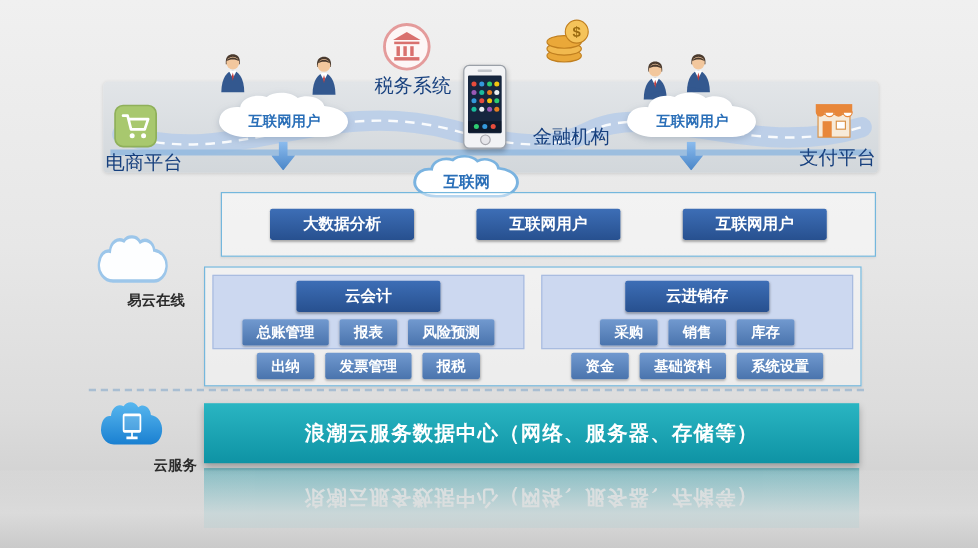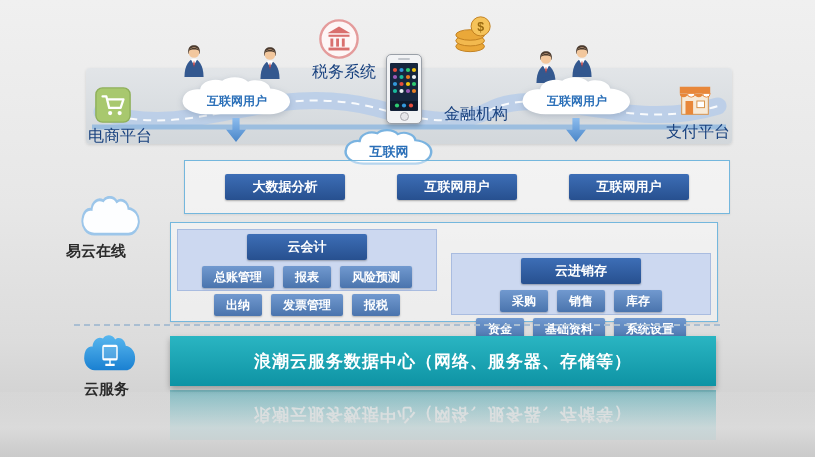--- a/index.html
+++ b/index.html
@@ -12,21 +12,21 @@
     background:linear-gradient(180deg,#e2e5e8,#d2d7db);box-shadow:0 1px 3px rgba(0,0,0,.12);}
   .band svg{display:block;width:100%;height:100%;}
 
   .cloud-wrap{position:absolute;}
   .cloud-wrap svg{display:block;width:100%;height:100%;}
   .cloud-soft{filter:drop-shadow(0 2px 3px rgba(80,100,130,.28));}
   .cloud-text{position:absolute;left:0;right:0;top:0;bottom:0;display:flex;align-items:center;justify-content:center;
     padding-top:8px;font-size:12px;font-weight:bold;color:#2a6fb8;white-space:nowrap;}
 
   .icon-label{position:absolute;text-align:right;font-weight:normal;font-size:16px;color:#17407e;white-space:nowrap;}
-  .section-label{position:absolute;text-align:left;font-weight:bold;font-size:15px;color:#2b2b2b;white-space:nowrap;}
+  .section-label{position:absolute;text-align:right;font-weight:bold;font-size:12px;color:#2b2b2b;white-space:nowrap;}
 
   .person{position:absolute;width:24px;height:34px;}
   .icon-abs{position:absolute;}
   .icon-abs svg{display:block;width:100%;height:100%;}
 
   .phone{position:absolute;left:386px;top:54px;width:34px;height:68px;background:#f2f3f5;
     border:1px solid #9aa0a8;border-radius:5px;box-shadow:0 2px 4px rgba(0,0,0,.25);}
   .phone-screen{position:absolute;left:3px;right:3px;top:8px;bottom:12px;background:#15233a;border-radius:1px;overflow:hidden;}
   .phone-screen svg{display:block;width:100%;height:100%;}
   .phone-home{position:absolute;bottom:2px;left:50%;margin-left:-4px;width:7px;height:7px;
@@ -45,21 +45,21 @@
 
   .chip-dark{min-width:104px;height:26px;line-height:26px;text-align:center;padding:0 8px;
     color:#fff;font-size:13px;font-weight:bold;border-radius:2px;
     background:linear-gradient(180deg,#3d6eb6,#27508f);box-shadow:0 1px 2px rgba(0,0,0,.3);white-space:nowrap;}
   .chip-mid{height:22px;line-height:22px;text-align:center;padding:0 12px;
     color:#fff;font-size:12px;font-weight:bold;border-radius:2px;
     background:linear-gradient(180deg,#7199cf,#4a74ad);box-shadow:0 1px 2px rgba(0,0,0,.25);white-space:nowrap;}
 
   .panel{position:absolute;top:6px;width:260px;height:62px;background:#ccd8f0;border:1px solid #a9bce0;box-sizing:border-box;}
   .panel-left{left:6px;}
-  .panel-right{right:6px;margin-top:24px;}
+  .panel-right{right:6px;}
   .panel-head{margin:4px auto 0;width:96px;}
   .chip-row{display:flex;justify-content:center;gap:9px;margin-top:6px;}
 
   
   .dashed-sep{position:absolute;left:74px;top:324px;width:646px;border-top:2px dashed #a9bed2;}
   .banner{position:absolute;left:170px;top:336px;width:546px;height:50px;z-index:2;
     display:flex;align-items:center;justify-content:center;
     background:linear-gradient(180deg,#2ab5c2,#0e93a4);color:#fff;font-size:17px;font-weight:bold;
     letter-spacing:1px;box-shadow:0 3px 6px rgba(0,0,0,.28);white-space:nowrap;}
   .banner-reflection{position:absolute;left:170px;top:390px;width:546px;height:50px;z-index:1;

